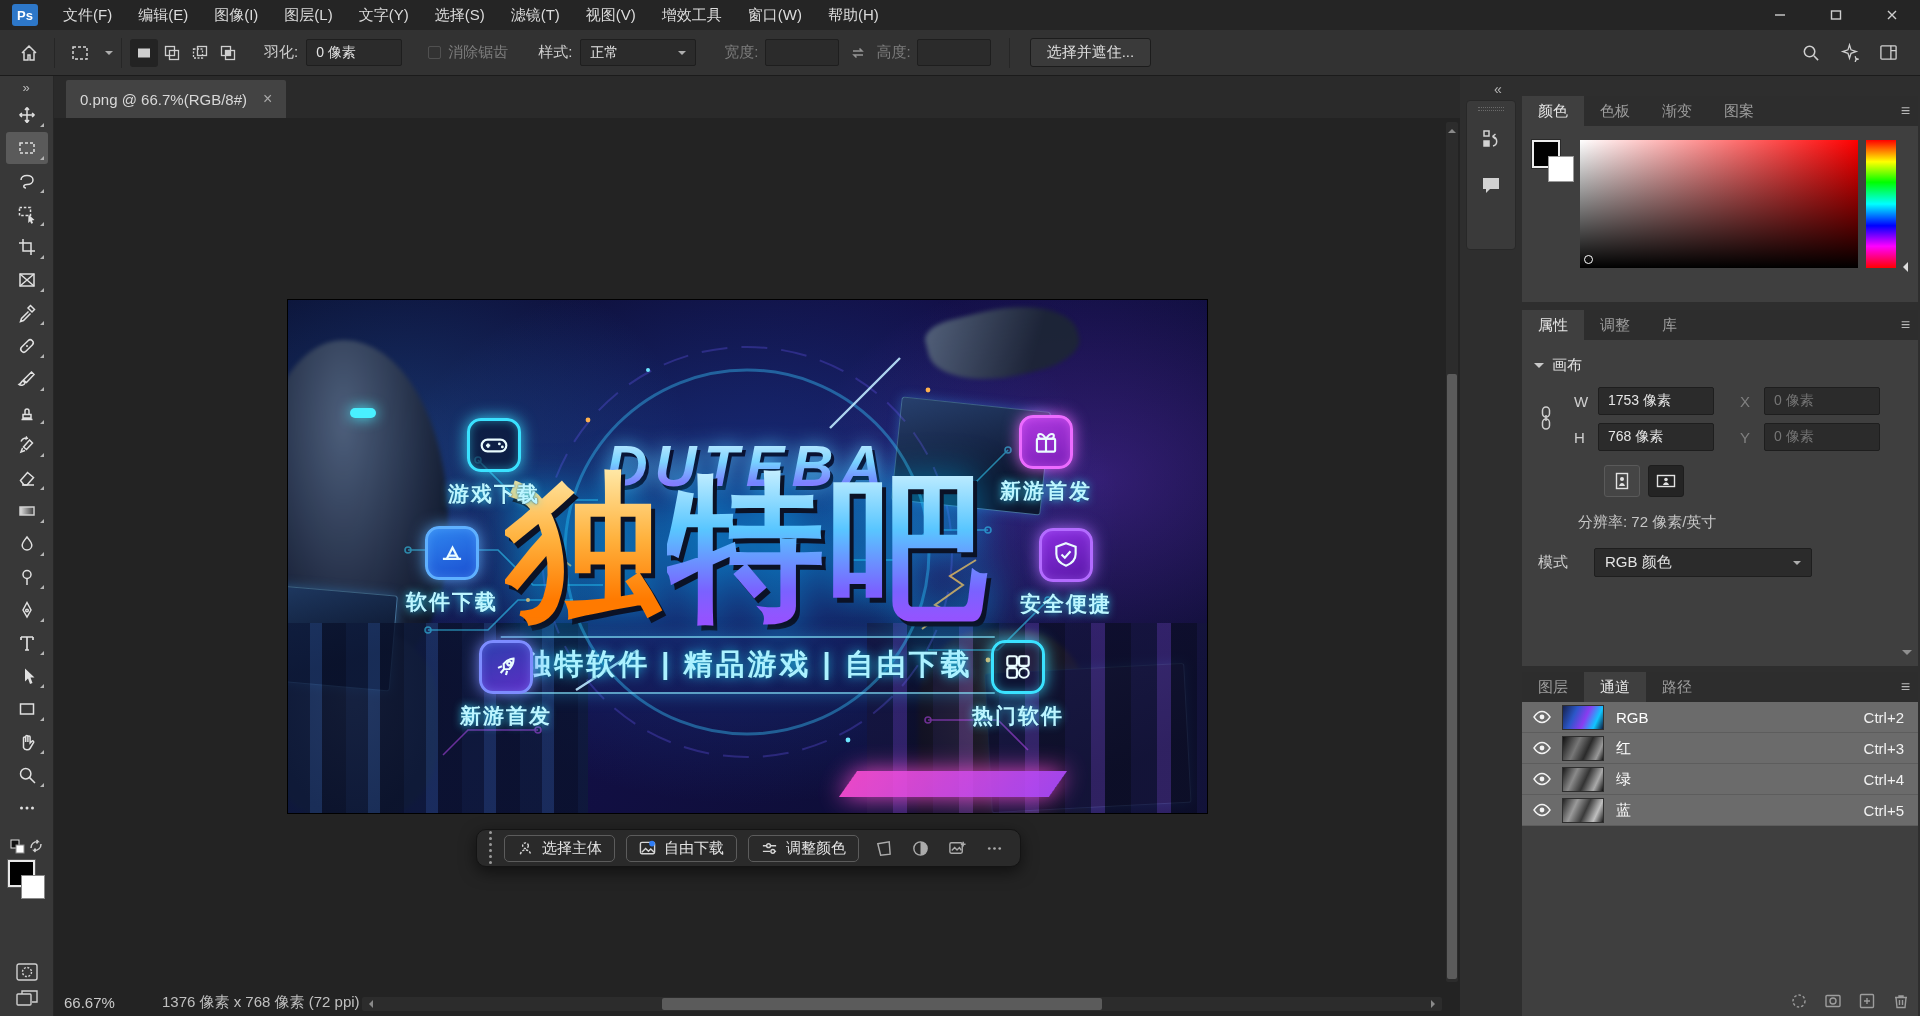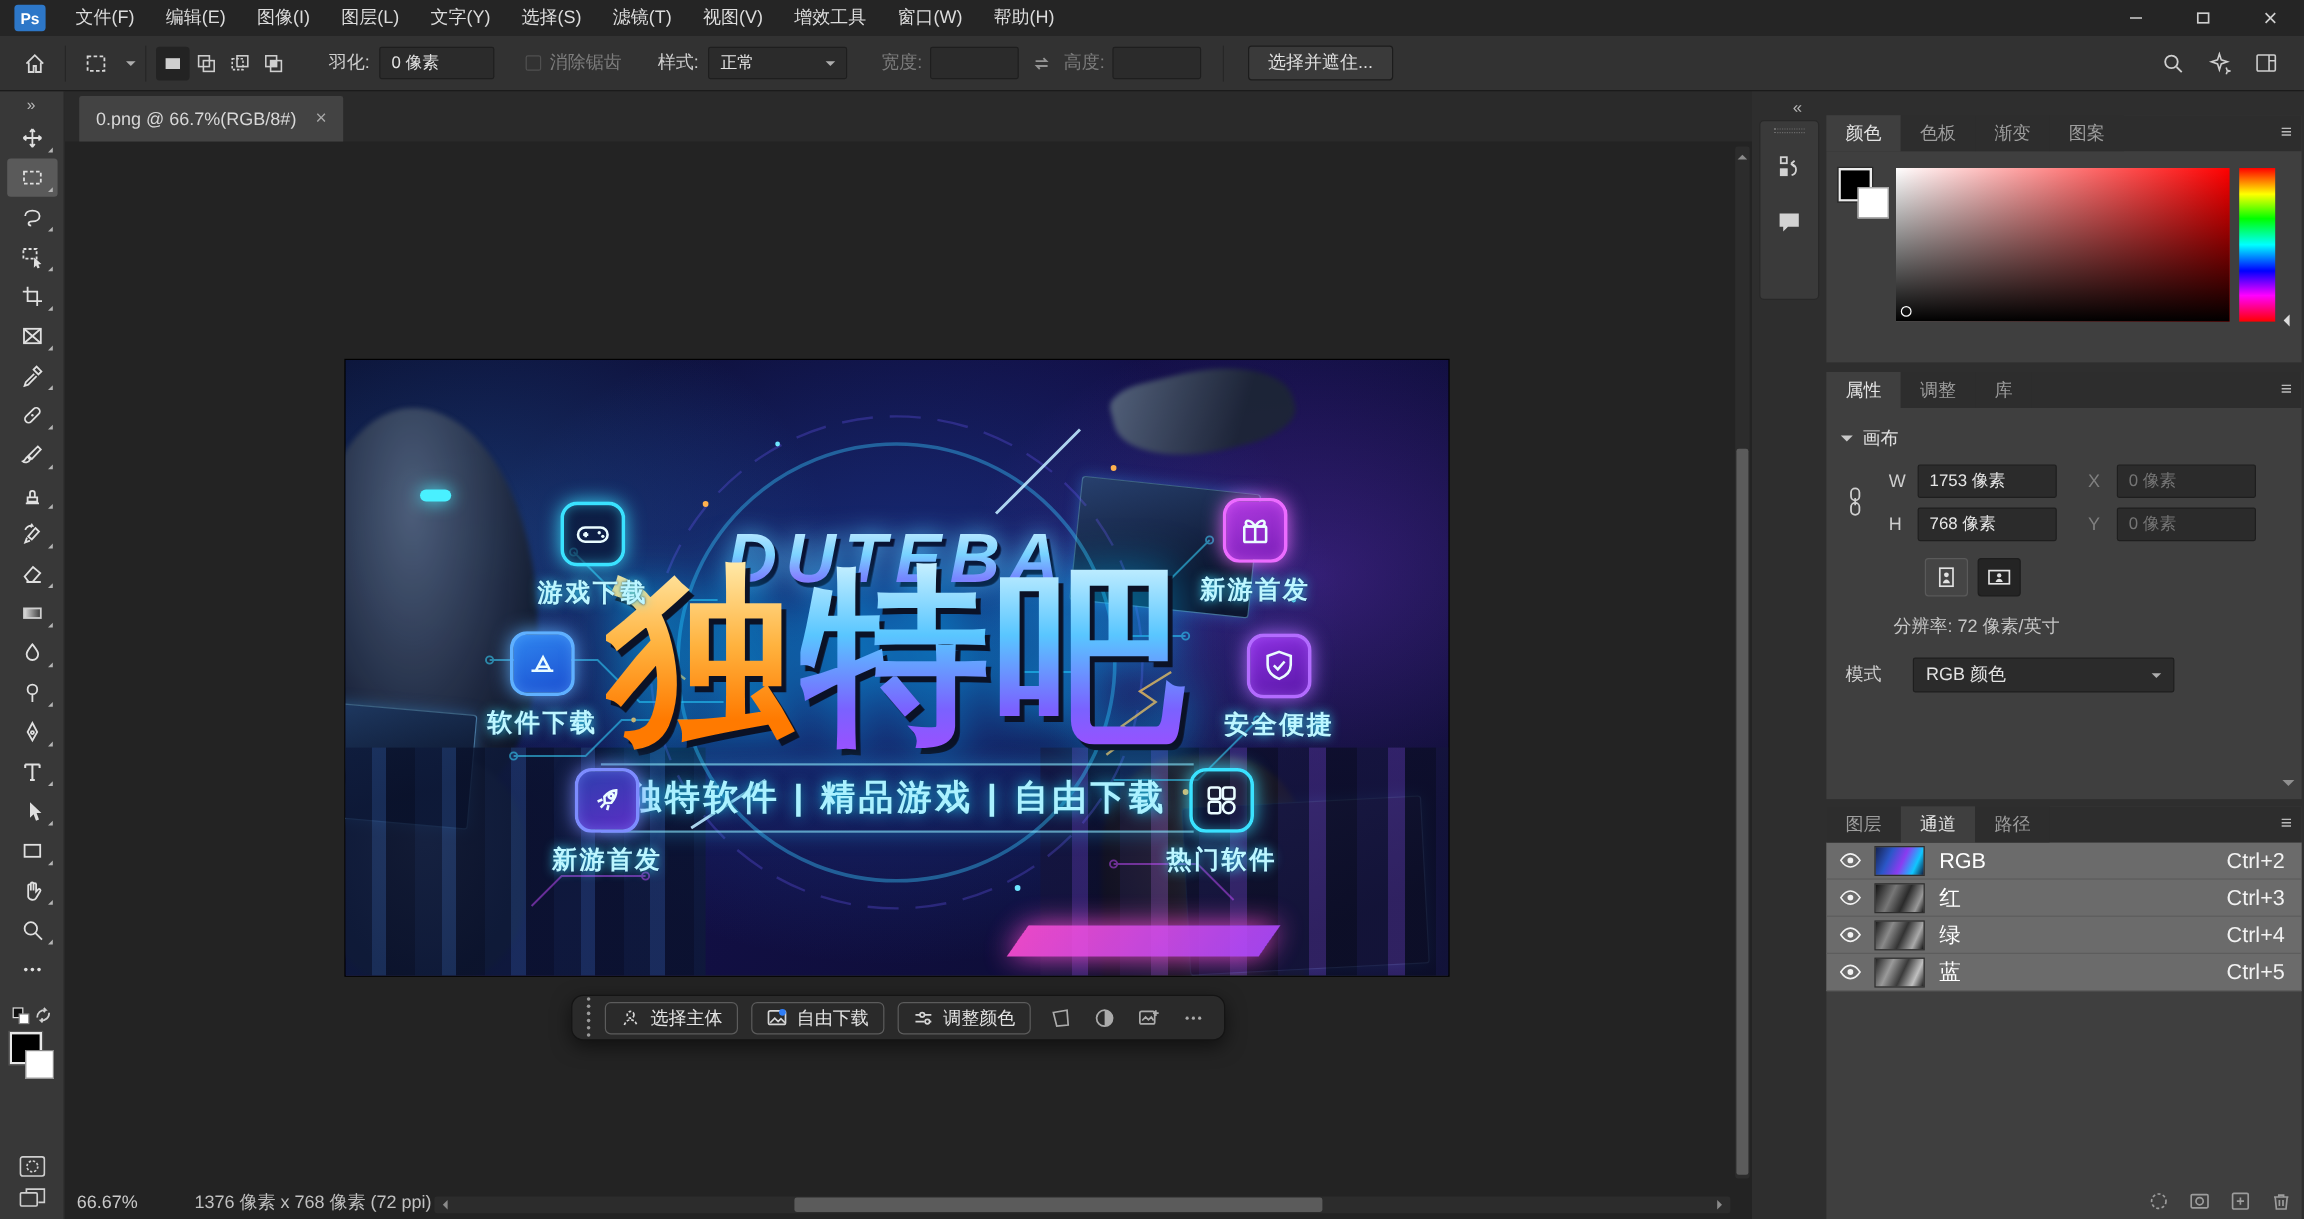--- a/index.html
+++ b/index.html
@@ -175,21 +175,21 @@
   .orient svg{stroke:#e2e2e2;fill:none;stroke-width:1.4;}
   .res-row{margin:16px 0 0 56px;font-size:15px;color:#c6c6c6;}
   .mode-row{display:flex;align-items:center;margin:16px 0 0 16px;}
   .mode-label{font-size:15px;color:#cfcfcf;}
   .mode-select{margin-left:26px;width:218px;height:29px;background:#2b2b2b;border:1px solid #1e1e1e;border-radius:2px;color:#e3e3e3;font-size:15px;display:flex;align-items:center;justify-content:space-between;padding:0 10px;}
   .scroll-hint{position:absolute;right:6px;bottom:6px;width:0;height:0;border:5px solid transparent;border-top-color:#8f8f8f;}
 
   
   .panel.channels{top:596px;height:344px;}
   .ch-rows{background:#414141;}
-  .ch-row{height:31px;background:#6b6b6b;border-bottom:1px solid #5d5d5d;display:flex;align-items:center;color:#fff;font-size:18px;}
+  .ch-row{height:31px;background:#6b6b6b;border-bottom:1px solid #5d5d5d;display:flex;align-items:center;color:#fff;font-size:15px;}
   .ch-eye{width:40px;display:flex;align-items:center;justify-content:center;}
   .ch-eye svg{stroke:#f2f2f2;fill:none;stroke-width:1.4;}
   .ch-thumb{width:42px;height:25px;border:1px solid #2e2e2e;margin-right:12px;}
   .t-rgb{background:linear-gradient(115deg,#16224e 0%,#2b57c8 30%,#8a3cf0 55%,#0fc6ff 80%,#131a3a 100%);}
   .t-gray1{background:linear-gradient(115deg,#111 0%,#777 35%,#2a2a2a 60%,#999 85%,#151515 100%);}
   .t-gray2{background:linear-gradient(115deg,#1a1a1a 0%,#8a8a8a 30%,#333 55%,#aaa 80%,#101010 100%);}
   .t-gray3{background:linear-gradient(115deg,#222 0%,#9a9a9a 30%,#3a3a3a 55%,#c0c0c0 80%,#181818 100%);}
   .ch-name{flex:1;}
   .ch-short{margin-right:14px;color:#f2f2f2;}
   .ch-footer{position:absolute;right:8px;bottom:6px;display:flex;gap:16px;}
@@ -267,21 +267,21 @@
         </svg>
     </div>
     <div class="mode-btn">
       <svg width="18" height="18" viewBox="0 0 18 18">
           <rect x="2.5" y="2.5" width="9" height="9"></rect>
           <rect x="6.5" y="6.5" width="9" height="9"></rect>
           <rect x="6.5" y="6.5" width="5" height="5" fill="#cfcfcf" stroke="none"></rect>
         </svg>
     </div>
 
-    <span class="ob-label" style="margin-left:32px">羽化:</span>
+    <span class="ob-label" style="margin-left:22px">羽化:</span>
     <div class="ob-field" style="margin-left:8px;width:96px">0 像素</div>
 
     <div class="checkbox" style="margin-left:26px"></div>
     <span class="ob-label dim" style="margin-left:7px">消除锯齿</span>
 
     <span class="ob-label" style="margin-left:30px">样式:</span>
     <div class="ob-field ob-select" style="margin-left:8px;width:116px">
       <span>正常</span>
         <span class="caret"></span>
     </div>

